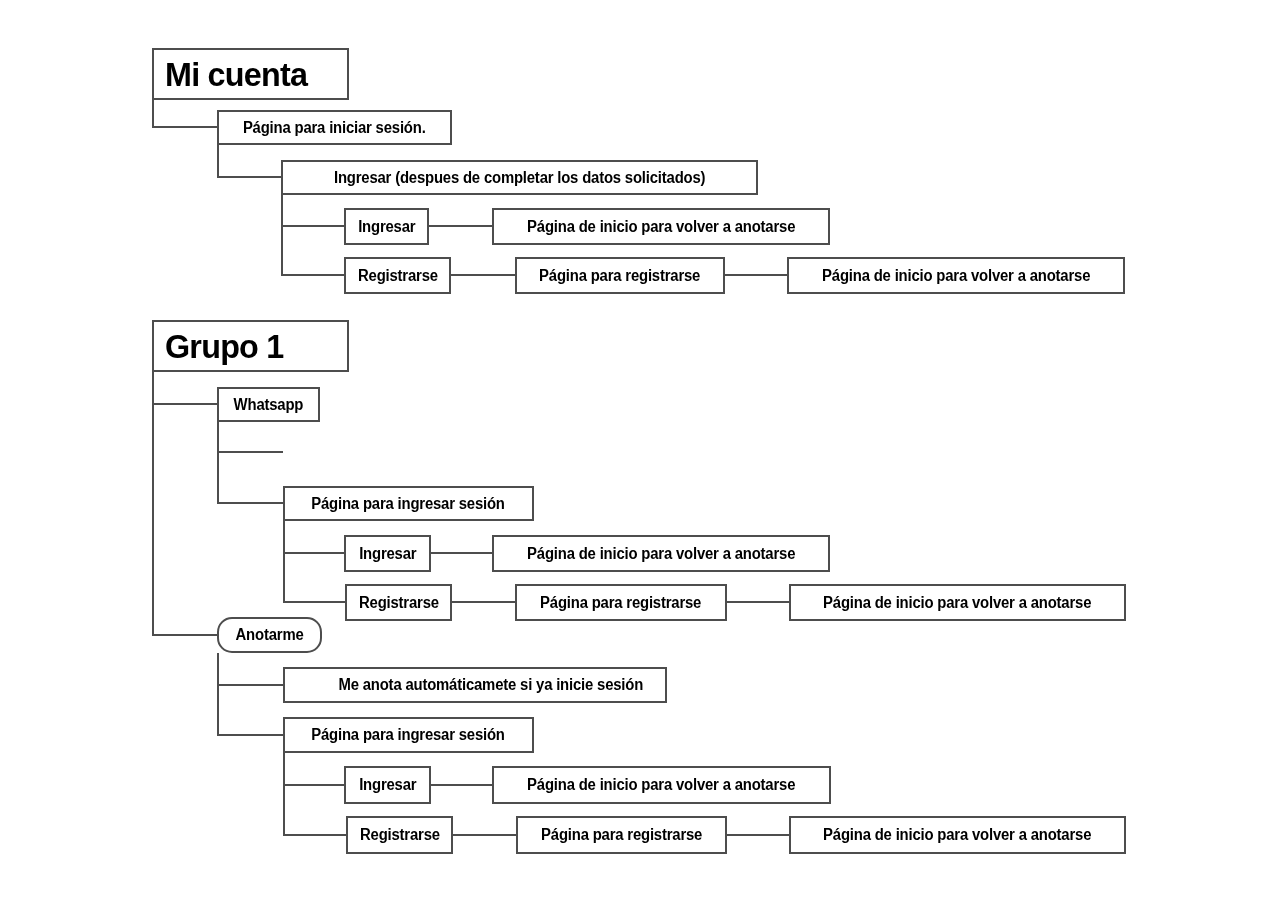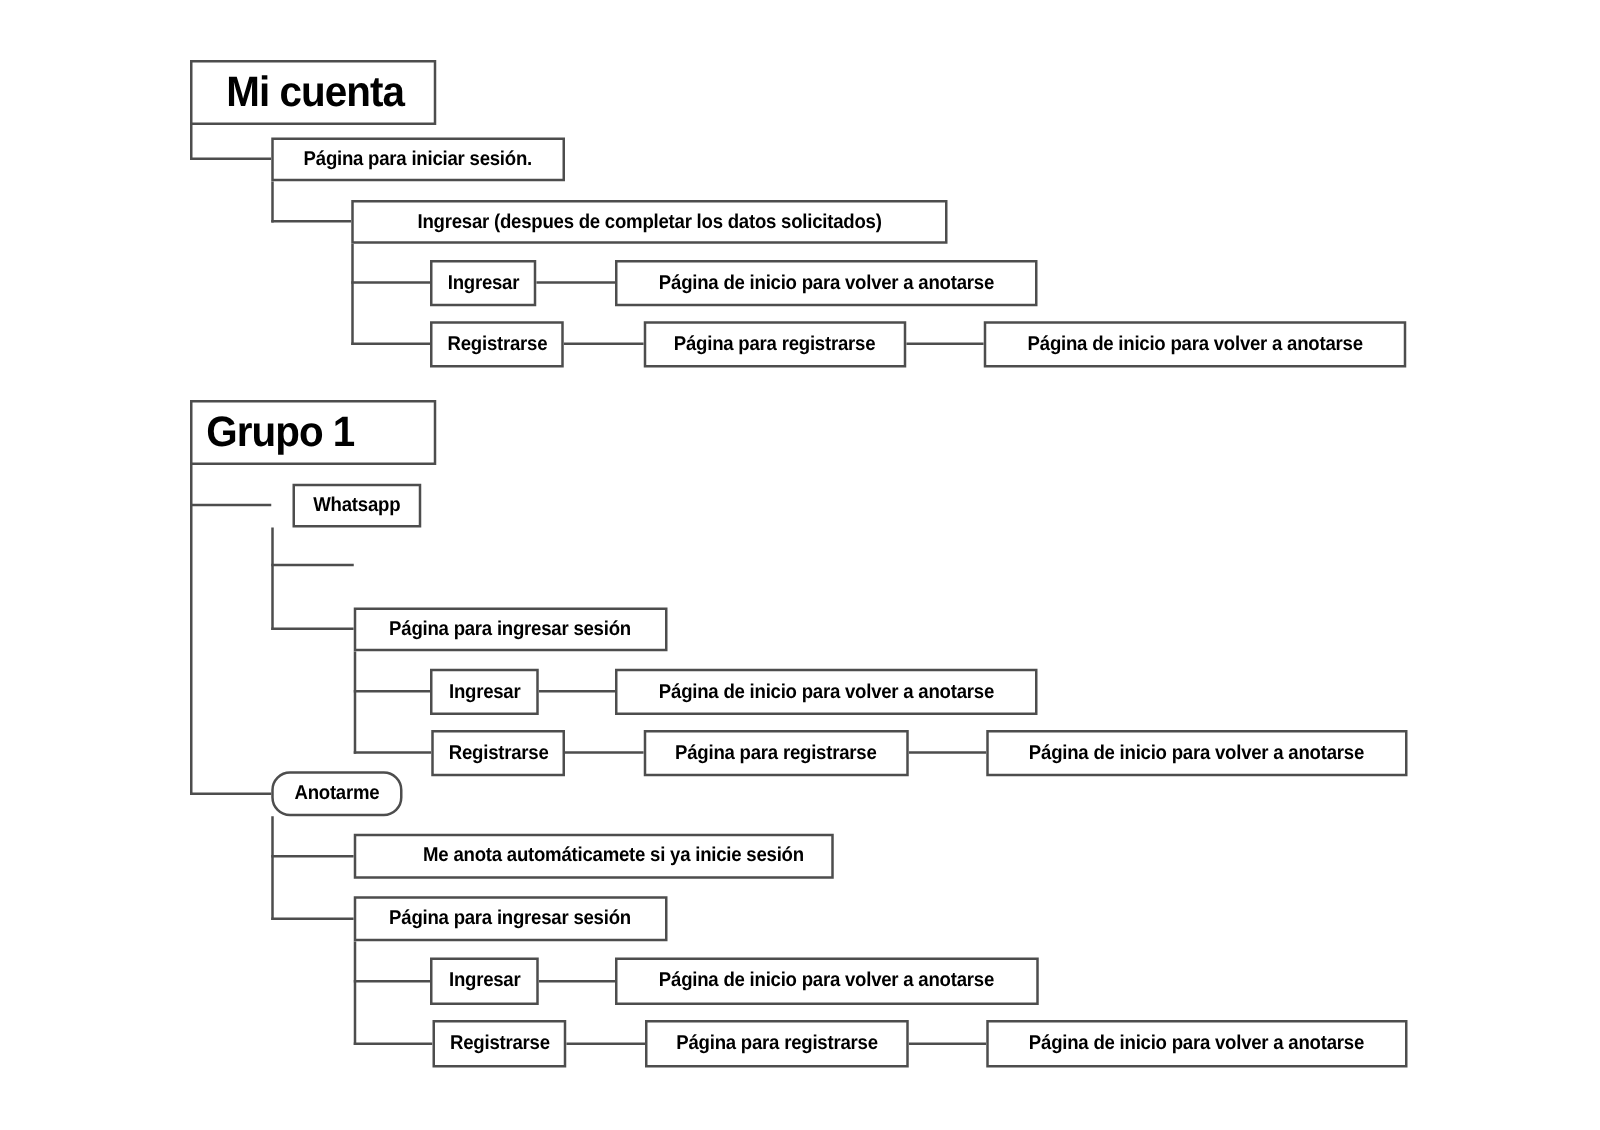--- a/index.html
+++ b/index.html
@@ -55,21 +55,21 @@
   <div class="cl v" style="left:217px;top:653px;height:83px;"></div>
   <div class="cl h" style="left:217px;top:684px;width:66px;"></div>
   <div class="cl h" style="left:217px;top:734px;width:66px;"></div>
   <div class="cl v" style="left:283px;top:753px;height:83px;"></div>
   <div class="cl h" style="left:283px;top:784px;width:61px;"></div>
   <div class="cl h" style="left:283px;top:834px;width:63px;"></div>
   <div class="cl h" style="left:431px;top:784px;width:61px;"></div>
   <div class="cl h" style="left:453px;top:834px;width:63px;"></div>
   <div class="cl h" style="left:727px;top:834px;width:62px;"></div>
 
-  <div class="node root" style="left:152px;top:48px;width:197px;height:52px;justify-content:center;">
+  <div class="node root" style="left:152px;top:48px;width:197px;height:52px;">
     <span class="lbl">Mi cuenta</span>
   </div>
   <div class="node" style="left:217px;top:110px;width:235px;height:35px;">
     <span class="lbl">Página para iniciar sesión.</span>
   </div>
   <div class="node" style="left:281px;top:160px;width:477px;height:35px;">
     <span class="lbl">Ingresar (despues de completar los datos solicitados)</span>
   </div>
   <div class="node" style="left:344px;top:208px;width:85px;height:37px;">
     <span class="lbl">Ingresar</span>
@@ -83,21 +83,21 @@
   <div class="node" style="left:515px;top:257px;width:210px;height:37px;">
     <span class="lbl">Página para registrarse</span>
   </div>
   <div class="node" style="left:787px;top:257px;width:338px;height:37px;">
     <span class="lbl">Página de inicio para volver a anotarse</span>
   </div>
 
   <div class="node root" style="left:152px;top:320px;width:197px;height:52px;">
     <span class="lbl">Grupo 1</span>
   </div>
-  <div class="node" style="left:234px;top:387px;width:103px;height:35px;">
+  <div class="node" style="left:217px;top:387px;width:103px;height:35px;">
     <span class="lbl">Whatsapp</span>
   </div>
   <div class="node" style="left:283px;top:486px;width:251px;height:35px;">
     <span class="lbl">Página para ingresar sesión</span>
   </div>
   <div class="node" style="left:344px;top:535px;width:87px;height:37px;">
     <span class="lbl">Ingresar</span>
   </div>
   <div class="node" style="left:492px;top:535px;width:338px;height:37px;">
     <span class="lbl">Página de inicio para volver a anotarse</span>

